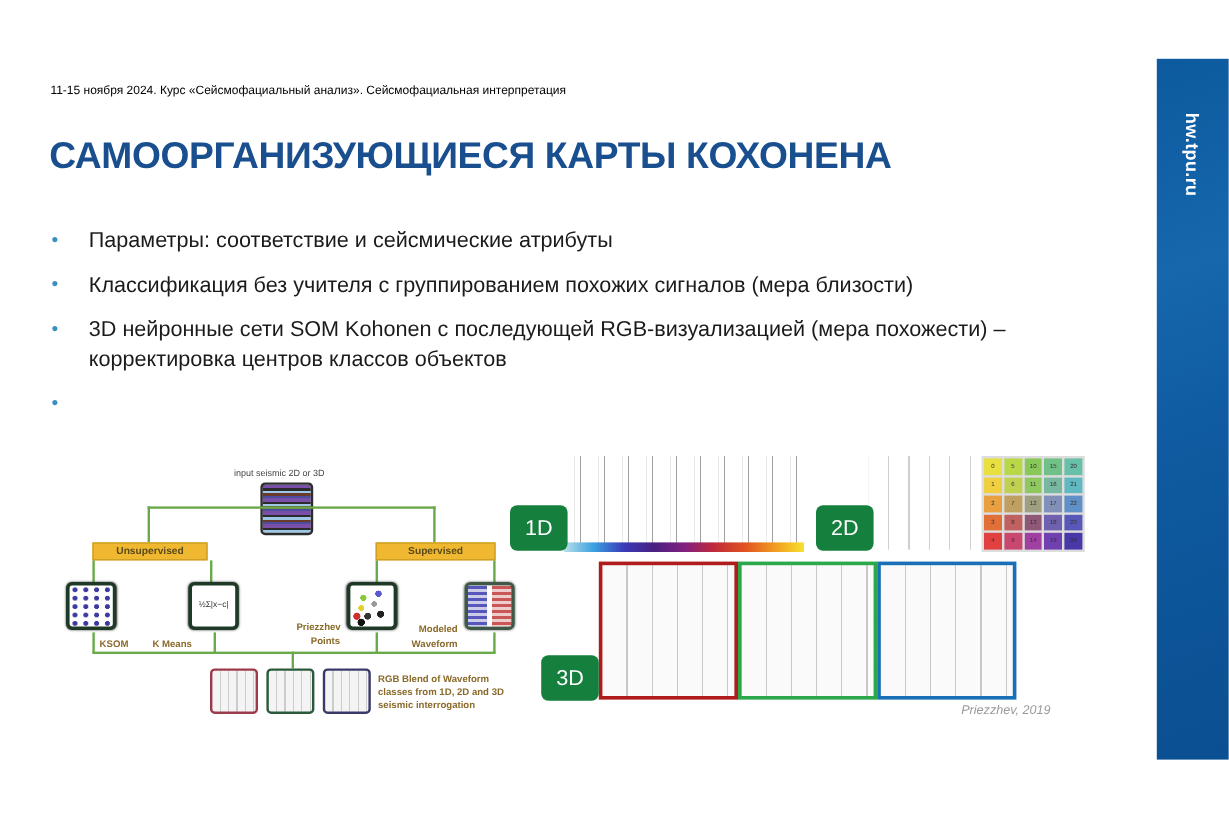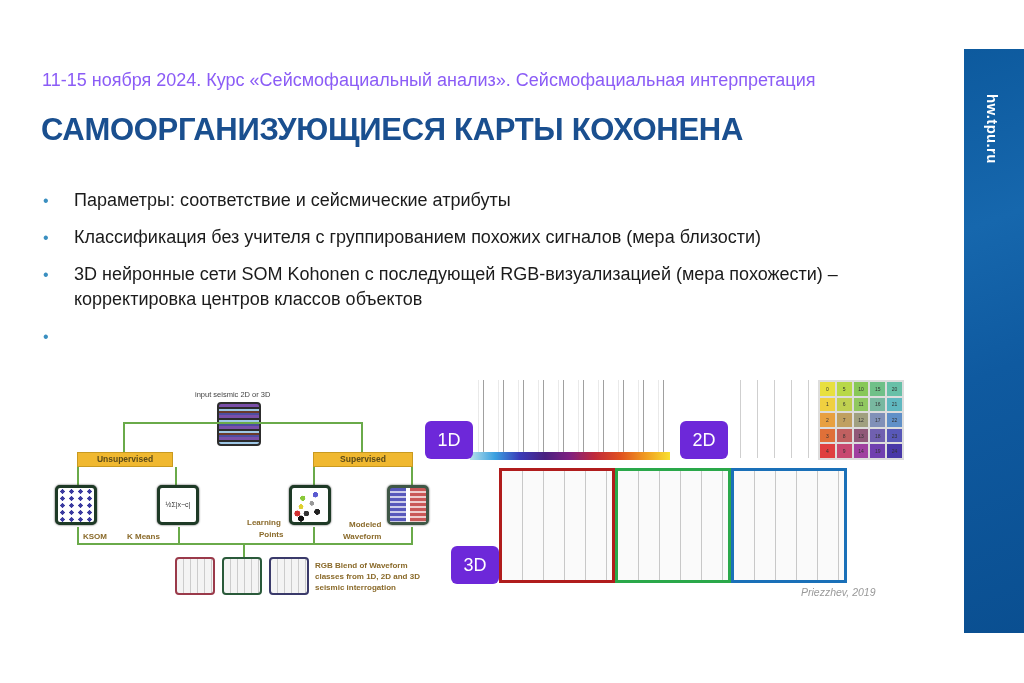--- a/index.html
+++ b/index.html
@@ -10,21 +10,21 @@
     position: absolute; left: 964px; top: 49px; width: 60px; height: 584px;
     background: linear-gradient(160deg, #0d5a9e 0%, #1667ad 30%, #0f5aa0 55%, #0a4f91 100%);
   }
   .sidebar-text {
     position: absolute; left: 984px; top: 94px;
     writing-mode: vertical-rl; color: #ffffff; font-size: 15px; font-weight: bold;
     letter-spacing: 0.3px;
   }
 
   .subtitle {
-    position: absolute; left: 42px; top: 70px; font-size: 18px; color: #8b5cf6;
+    position: absolute; left: 42px; top: 70px; font-size: 10px; color: #000000;
   }
   .title {
     position: absolute; left: 41px; top: 112px; font-size: 31px; font-weight: bold;
     color: #1a4f8f; letter-spacing: -0.3px;
   }
 
   .bullets { position: absolute; left: 42px; top: 188px; width: 880px; list-style: none; }
   .bullets li { position: relative; padding-left: 32px; font-size: 18px; color: #1b1b1b; line-height: 25px; margin-bottom: 12px; }
   .bullets li .dot { position: absolute; left: 1px; top: 0; color: #3a8fc0; font-size: 16px; }
 
@@ -51,21 +51,21 @@
       radial-gradient(circle at 25% 90%, #111 7%, transparent 8%), #fff; }
   .mw { background: linear-gradient(90deg, #3a3ab0 0 45%, #fff 45% 55%, #c03a3a 55% 100%); opacity: .85; }
   .mw::after { content:""; position:absolute; inset:0; background: repeating-linear-gradient(180deg, transparent 0 3px, rgba(255,255,255,.7) 3px 5px); }
   .rgbbox { position: absolute; width: 40px; height: 38px; border-radius: 4px; border: 2px solid; background: repeating-linear-gradient(90deg,#f4f4f4 0 6px,#ccc 6px 7px), #fafafa; }
 
   
   .wave-panel { position: absolute; left: 470px; top: 380px; width: 200px; height: 75px;
     background: repeating-linear-gradient(90deg, #fff 0 8px, #e4e4e4 8px 9px, #fff 9px 13px, #888 13px 14px, #fff 14px 20px); opacity: .8; }
   .colorbar { position: absolute; left: 470px; top: 452px; width: 200px; height: 8px;
     background: linear-gradient(90deg,#b8e0ea,#3aa0e0,#3a3ab8,#4a2080,#802080,#c02a3a,#e05020,#f09a20,#f8e030); }
-  .tag { position: absolute; background: #6d28d9; color: #fff; font-size: 18px; border-radius: 6px; text-align: center; line-height: 38px; width: 48px; height: 38px; }
+  .tag { position: absolute; background: #15803d; color: #fff; font-size: 18px; border-radius: 6px; text-align: center; line-height: 38px; width: 48px; height: 38px; }
   .map2d { position: absolute; left: 724px; top: 380px; width: 90px; height: 78px;
     background: repeating-linear-gradient(90deg, #fff 0 16px, #bbb 16px 17px), #f6f6f6; opacity: .7; }
   .grid2d { position: absolute; left: 818px; top: 380px; width: 86px; height: 80px; display: grid; grid-template-columns: repeat(5, 1fr); gap: 2px; padding: 2px; background: #ddd; }
   .grid2d div { font-size: 5px; color: #333; display: flex; align-items: center; justify-content: center; }
   .panel3d { position: absolute; top: 468px; height: 115px; width: 116px; border: 3px solid;
     background: repeating-linear-gradient(90deg,#fafafa 0 20px,#c8c8c8 20px 21px), repeating-linear-gradient(180deg, transparent 0 21px, #ccc 21px 22px), #f2f2f2; }
   .credit { position: absolute; left: 801px; top: 586px; font-size: 10.5px; font-style: italic; color: #999; }
 </style>
 </head>
 <body>
@@ -99,21 +99,21 @@
   <div class="gline" style="left:268px;top:82px;width:2px;height:18px"></div>
   <div class="gline" style="left:366px;top:82px;width:2px;height:18px"></div>
 
   <div class="dbox ksom" style="left:10px;top:100px"></div>
   <div class="dbox" style="left:112px;top:100px;font-size:7px;line-height:34px;text-align:center;color:#333">½Σ|x−c|</div>
   <div class="dbox lp" style="left:244px;top:100px"></div>
   <div class="dbox mw" style="left:342px;top:100px"></div>
 
   <div class="dtext" style="left:38px;top:147px">KSOM</div>
   <div class="dtext" style="left:82px;top:147px">K Means</div>
-  <div class="dtext" style="left:202px;top:133px">Learning</div>
+  <div class="dtext" style="left:202px;top:133px">Priezzhev</div>
   <div class="dtext" style="left:214px;top:145px">Points</div>
   <div class="dtext" style="left:304px;top:135px">Modeled</div>
   <div class="dtext" style="left:298px;top:147px">Waveform</div>
 
   <div class="gline" style="left:32px;top:158px;width:336px;height:2px"></div>
   <div class="gline" style="left:32px;top:142px;width:2px;height:17px"></div>
   <div class="gline" style="left:133px;top:142px;width:2px;height:17px"></div>
   <div class="gline" style="left:268px;top:142px;width:2px;height:17px"></div>
   <div class="gline" style="left:366px;top:142px;width:2px;height:17px"></div>
   <div class="gline" style="left:198px;top:158px;width:2px;height:14px"></div>

